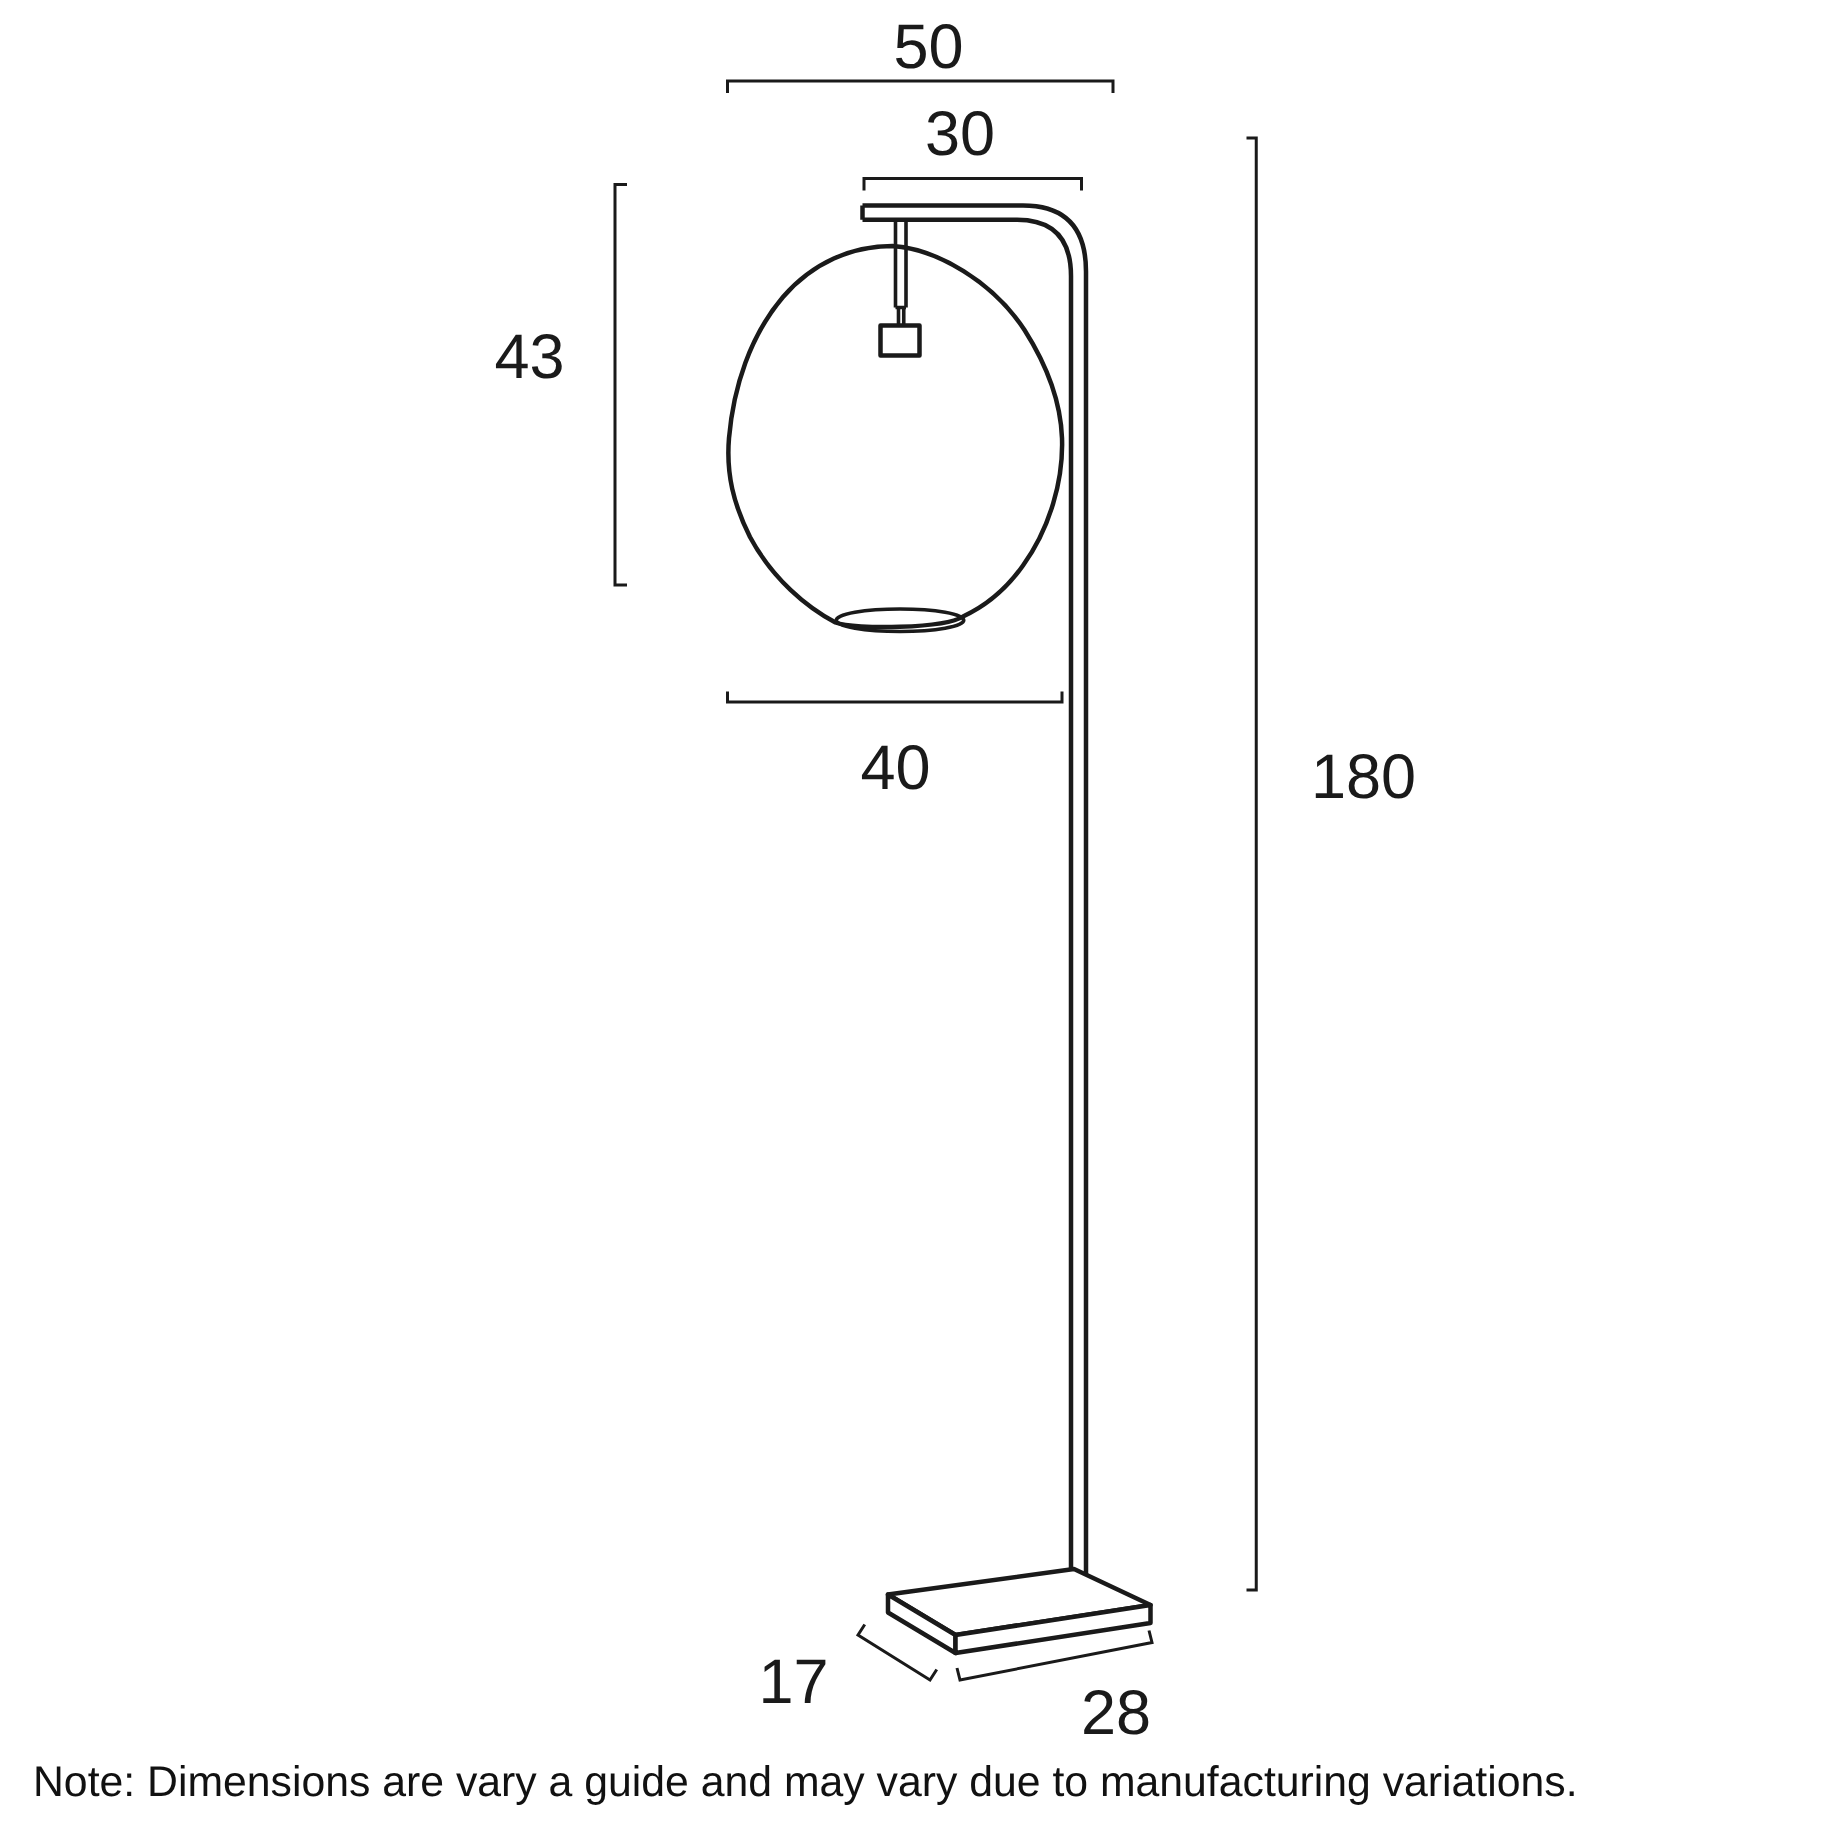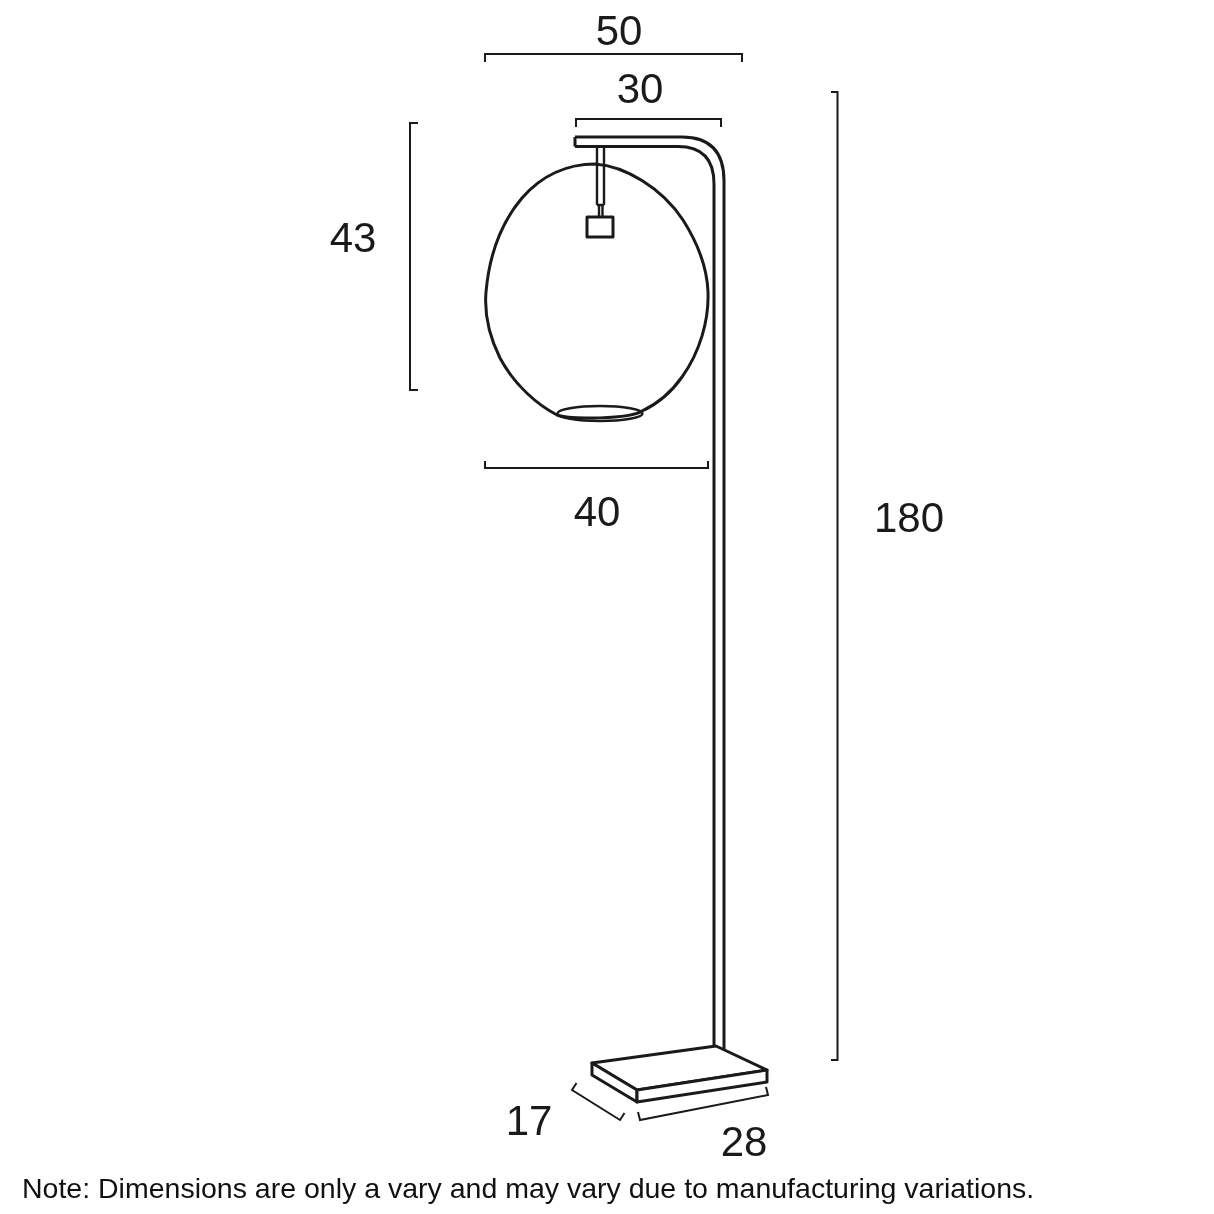--- a/index.html
+++ b/index.html
@@ -105,14 +105,14 @@
 
     <text class="dim-label" x="619" y="45">50</text>
     <text class="dim-label" x="640" y="103">30</text>
     <text class="dim-label" x="353" y="252">43</text>
     <text class="dim-label" x="597" y="526">40</text>
     <text class="dim-label" x="909" y="532">180</text>
     <text class="dim-label" x="529" y="1135">17</text>
     <text class="dim-label" x="744" y="1156">28</text>
   </svg>
 
-  <div class="note">Note: Dimensions are only a vary and may vary due to manufacturing variations.</div>
+  <div class="note">Note: Dimensions are vary a guide and may vary due to manufacturing variations.</div>
 </div>
 
 </body></html>

